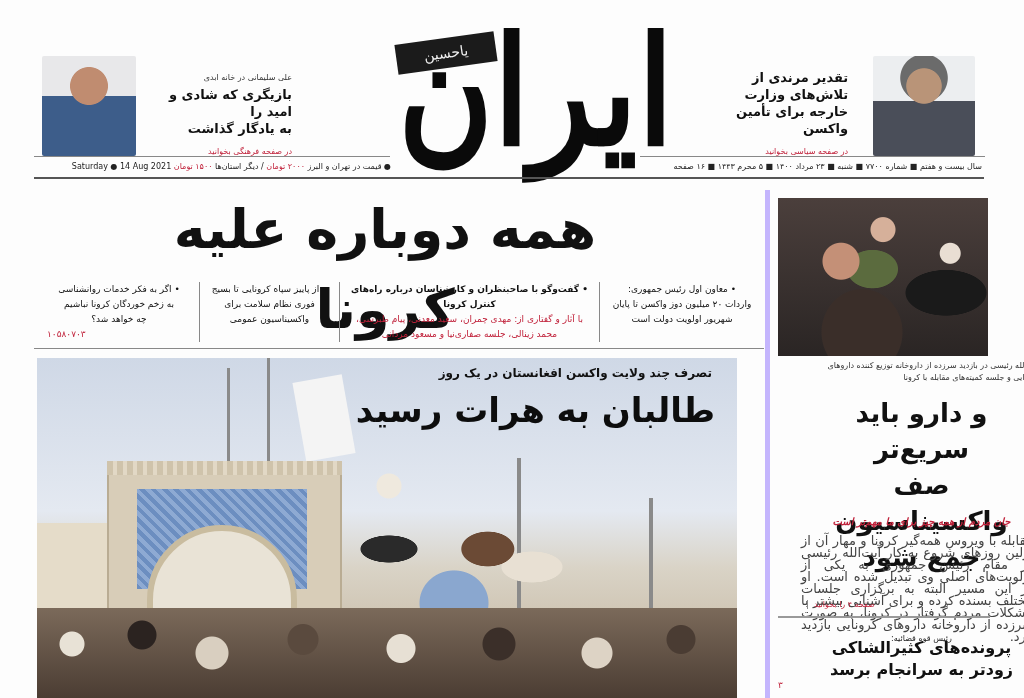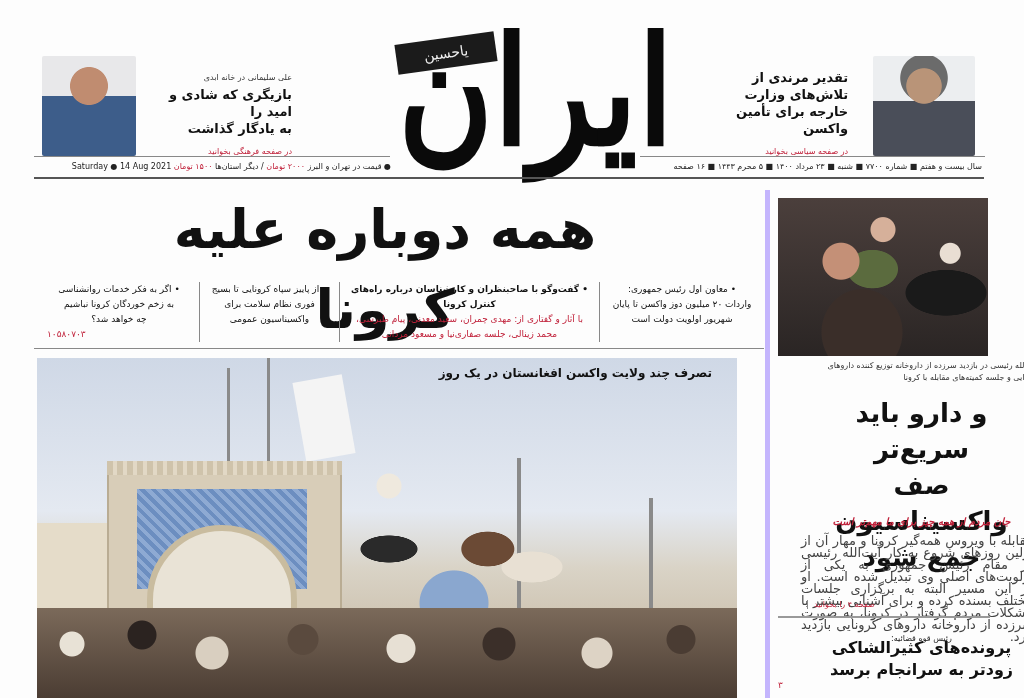--- a/index.html
+++ b/index.html
@@ -171,20 +171,21 @@
   <div class="pole" style="left:612px; top:140px; height:160px;"></div>
   <div class="bldg"></div>
   <div class="gate">
     <div class="gate-top"></div>
     <div class="gate-tile"></div>
     <div class="gate-arch"></div>
   </div>
   <div class="truck-men"></div>
   <div class="crowd"></div>
   <div class="photo-kicker">تصرف چند ولایت واکسن افغانستان در یک روز</div>
+  <div class="photo-title">طالبان به هرات رسید</div>
 </div>
 
 <div class="abs rightcol">
   <div class="rphoto"></div>
   <div class="rcaption">آیت‌الله رئیسی در بازدید سرزده از داروخانه توزیع کننده داروهای کرونایی و جلسه کمیته‌های مقابله با کرونا</div>
   <div class="rhead">
     <div>و دارو باید سریع‌تر</div>
     <div>صف واکسیناسیون</div>
     <div>جمع شود</div>
   </div>

